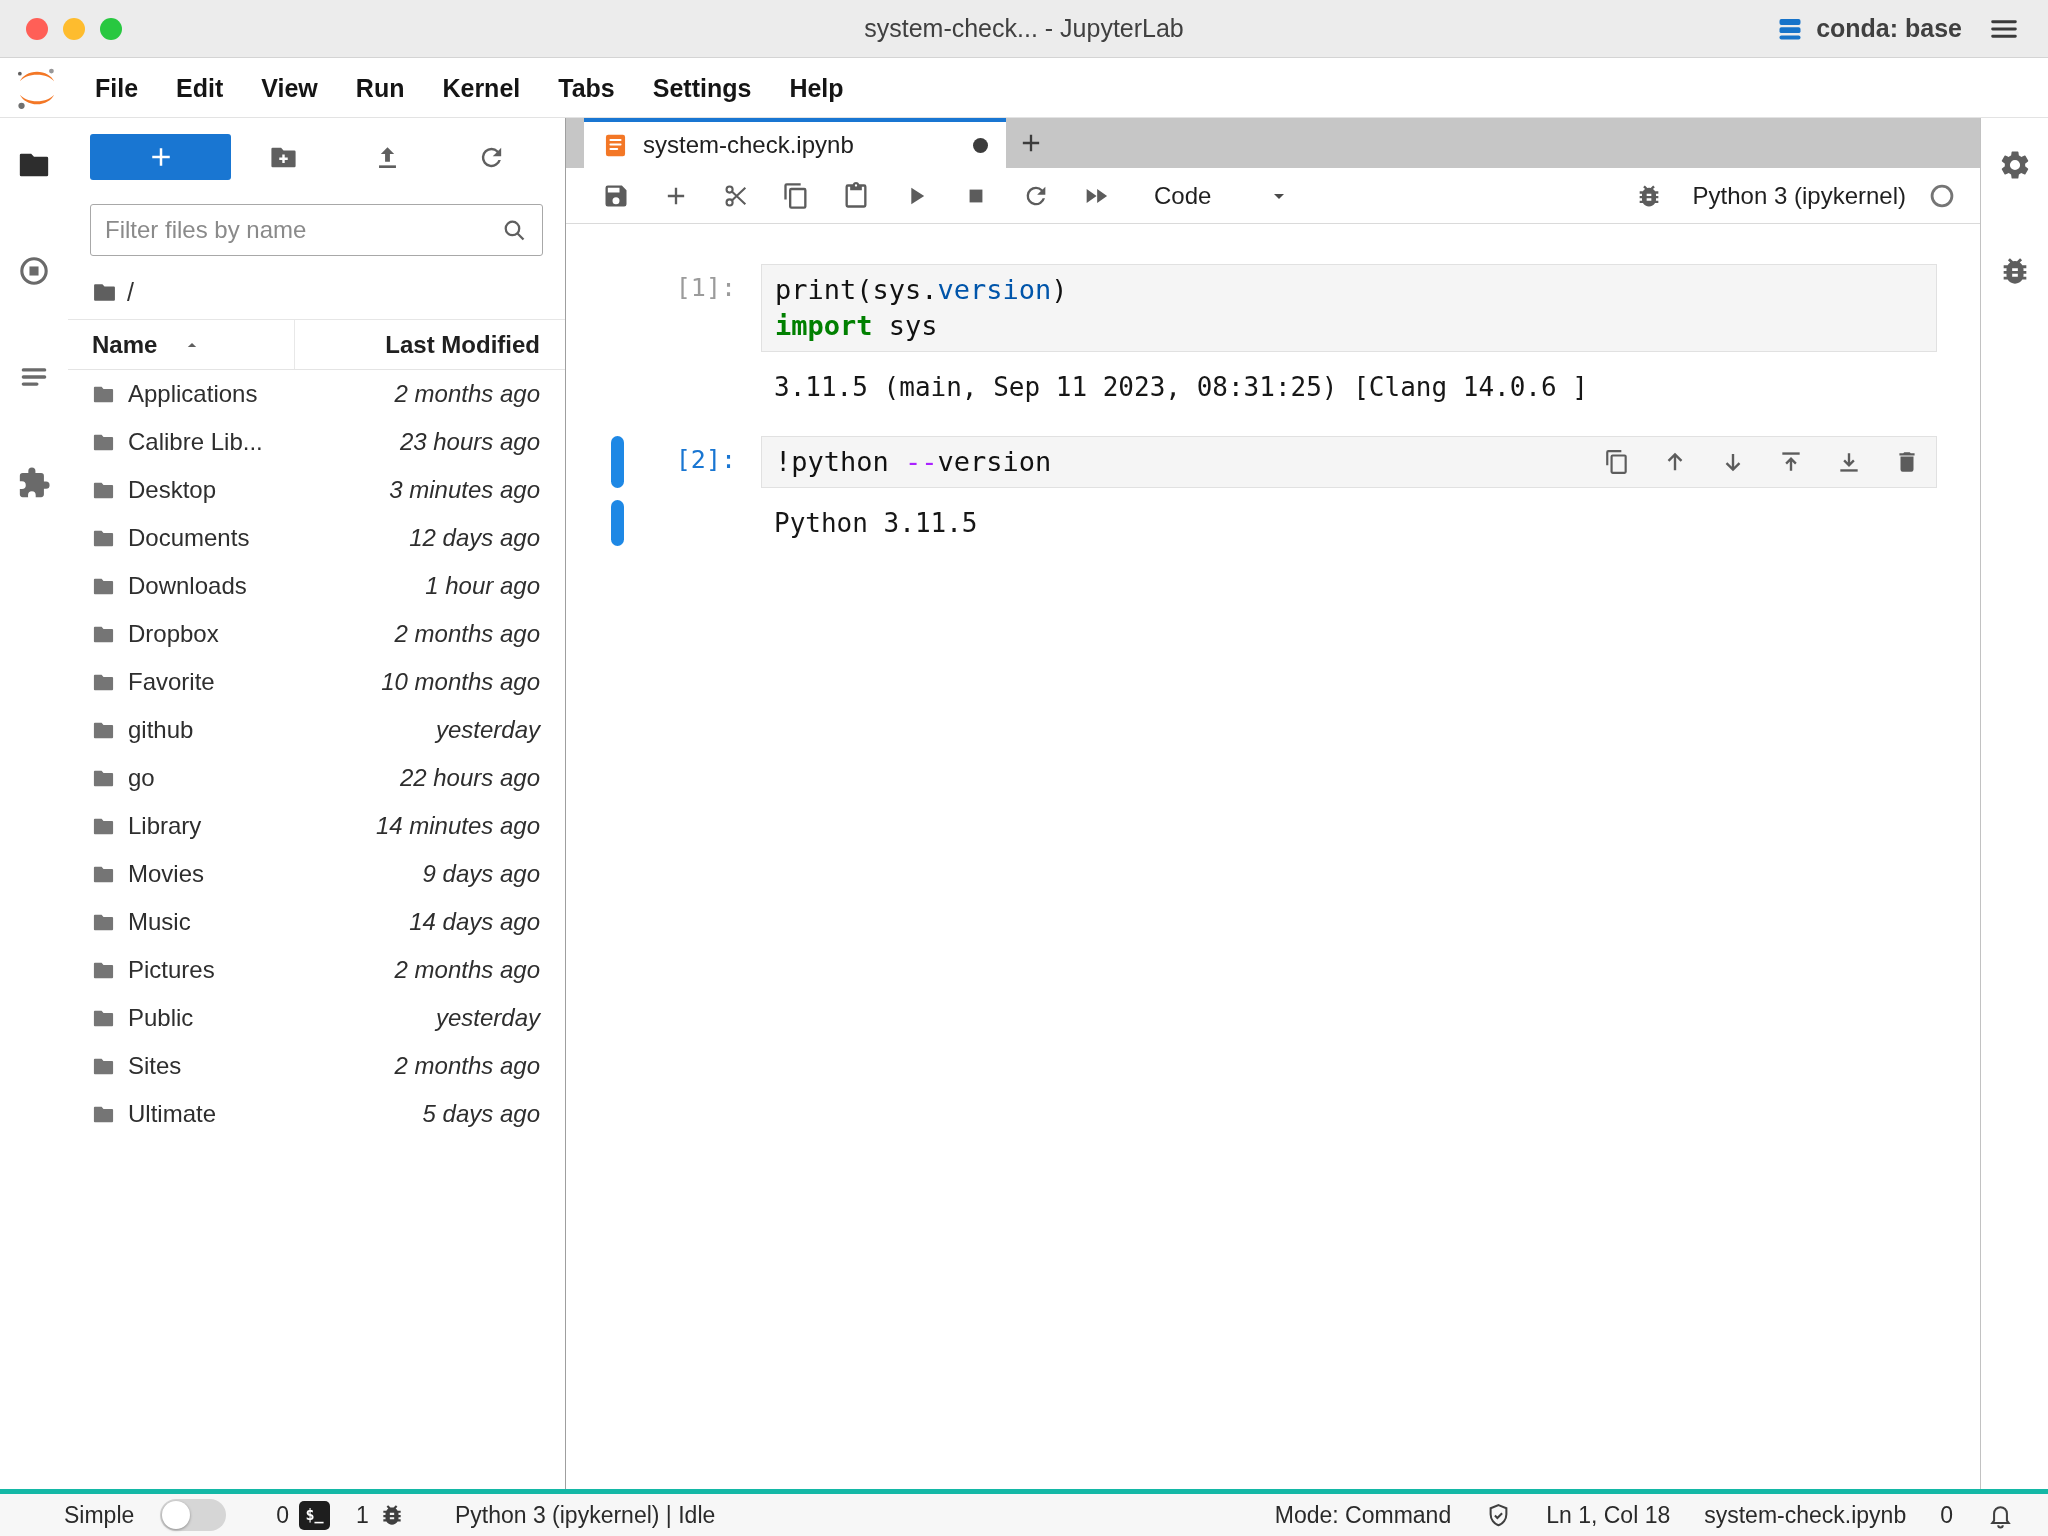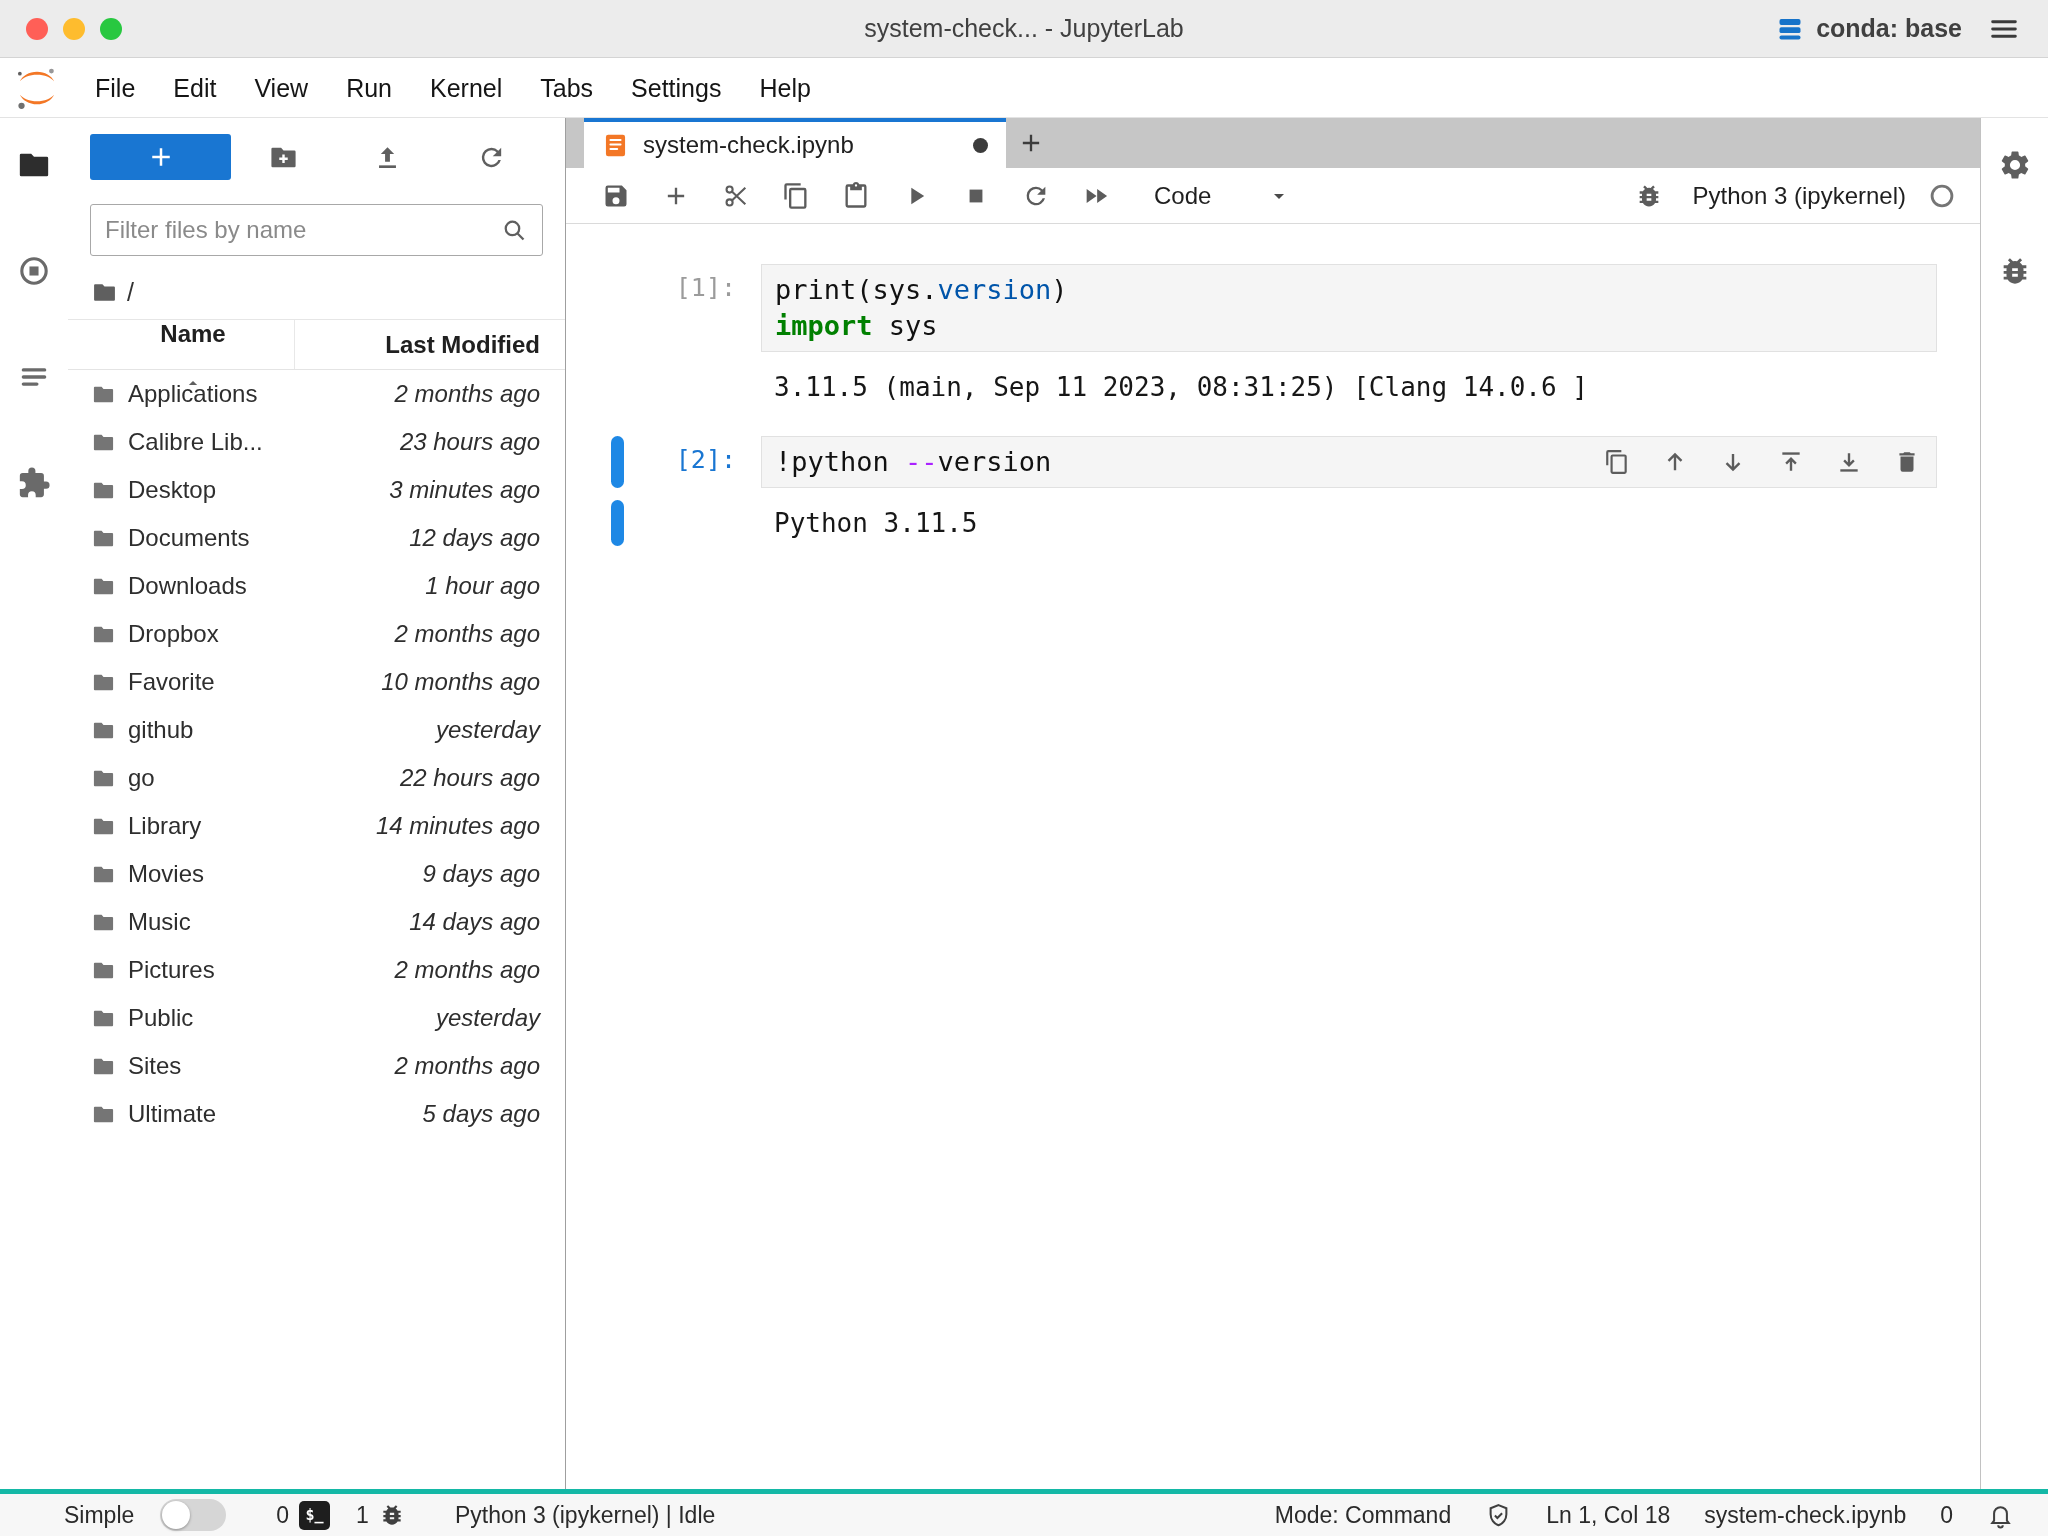--- a/index.html
+++ b/index.html
@@ -15,21 +15,21 @@
   .tl-close{background:#ff5f57;}
   .tl-min{background:#febc2e;}
   .tl-zoom{background:#28c840;}
   .win-title{position:absolute;left:50%;transform:translateX(-50%);font-size:25px;font-weight:normal;color:#404040;white-space:nowrap;}
   .tb-right{margin-left:auto;display:flex;align-items:center;gap:26px;margin-right:28px;}
   .conda{display:flex;align-items:center;gap:12px;font-size:25px;font-weight:bold;color:#404040;}
   .conda-ic{color:#1673c9;}
   .burger{color:#3a3a3a;}
 
   
-  .menubar{height:60px;background:#fff;border-bottom:1px solid #e3e3e3;display:flex;align-items:center;flex:none;}
+  .menubar{height:60px;background:#fff;border-bottom:1px solid #e3e3e3;display:flex;align-items:center;flex:none;font-weight:bold;}
   .jlogo{margin:0 16px 0 14px;}
   .menu-items{display:flex;}
   .menu-item{font-size:25px;color:#151515;padding:0 19px;line-height:60px;cursor:default;}
 
   
   .main-row{flex:1;display:flex;min-height:0;}
   .activity-bar{width:68px;flex:none;display:flex;flex-direction:column;align-items:center;padding-top:30px;gap:72px;background:#fff;}
   .act-btn{width:34px;height:34px;color:#6a6a6a;}
   .act-btn.active{color:#2d2d2d;}
   .right-bar{width:68px;flex:none;border-left:1px solid #c2c2c2;display:flex;flex-direction:column;align-items:center;padding-top:30px;gap:72px;background:#fff;}
@@ -40,21 +40,21 @@
   .fp-actions{display:flex;align-items:center;margin:16px 22px 0;}
   .new-launcher{width:141px;height:46px;background:#1976d2;border-radius:3px;color:#fff;display:flex;align-items:center;justify-content:center;flex:none;}
   .fp-iconbtn{color:#5f5f5f;flex:1;display:flex;justify-content:center;}
   .fp-filter{margin:24px 22px 0;height:52px;border:1px solid #a8a8a8;border-radius:3px;display:flex;align-items:center;padding:0 14px;}
   .fp-filter input{flex:1;border:none;outline:none;font-size:24px;font-family:"Liberation Sans",sans-serif;color:#333;background:transparent;}
   .fp-filter input::placeholder{color:#8a8a8a;}
   .search-ic{color:#5f5f5f;flex:none;}
   .fp-crumb{display:flex;align-items:center;gap:10px;margin:22px 0 0;padding:0 0 12px 24px;color:#444;font-size:25px;border-bottom:1px solid #e6e6e6;}
   .crumb-root{color:#333;}
   .fp-header{display:flex;align-items:center;height:50px;border-bottom:1px solid #e4e4e4;font-size:24px;font-weight:bold;color:#202020;flex:none;}
-  .fph-name{padding-left:24px;display:flex;align-items:center;gap:25px;width:226px;height:100%;flex-direction:column;}
+  .fph-name{padding-left:24px;display:flex;align-items:center;gap:25px;width:226px;height:100%;}
   .sort-caret{color:#5f5f5f;}
   .fph-mod{flex:1;height:100%;display:flex;align-items:center;justify-content:flex-end;padding-right:25px;border-left:1px solid #e8e8e8;}
   .file-list{flex:1;overflow:hidden;}
   .file-row{display:flex;align-items:center;height:48px;font-size:24px;color:#2e2e2e;}
   .f-ic{color:#757575;margin-left:24px;flex:none;}
   .f-name{margin-left:13px;flex:1;white-space:nowrap;overflow:hidden;}
   .f-mod{padding-right:25px;white-space:nowrap;font-style:italic;}
 
   
   .main-area{flex:1;display:flex;flex-direction:column;min-width:0;background:#fff;}

